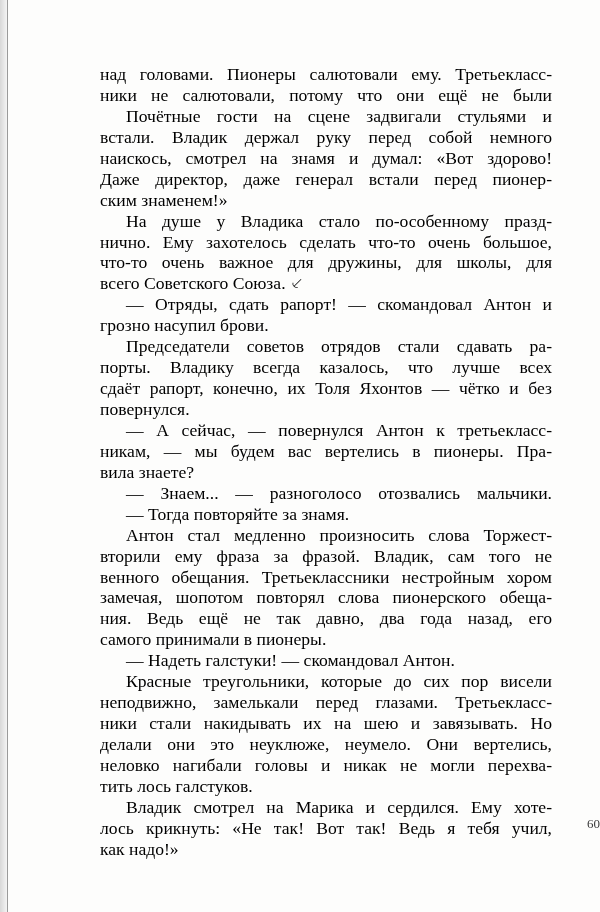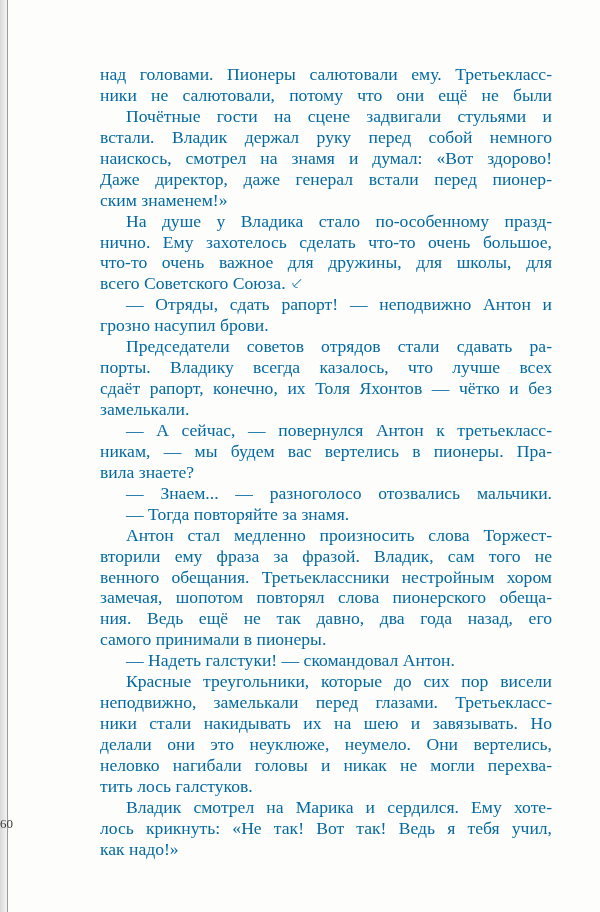--- a/index.html
+++ b/index.html
@@ -24,37 +24,37 @@
       background: linear-gradient(to right, #d8d8d8, #f4f4f4);
     }
     .page {
       position: absolute;
       left: 100px;
       top: 64px;
       width: 452px;
       font-family: "Liberation Serif", "DejaVu Serif", serif;
       font-size: 17.6px;
       line-height: 20.95px;
-      color: #0369a1;
+      color: #000000;
     }
     .line {
       display: block;
       white-space: nowrap;
       text-align: justify;
       text-align-last: justify;
       height: 20.95px;
     }
     .line.indent { padding-left: 26px; }
     .line.last { text-align-last: left; }
     .page-number {
       position: absolute;
       left: 0;
       width: 600px;
       top: 816px;
-      text-align: left;
+      text-align: right;
       font-family: "Liberation Serif", "DejaVu Serif", serif;
       font-size: 13px;
       color: #3a3a3a;
     }
   </style>
 </head>
 <body>
 
 <div class="scan-edge"></div>
 
@@ -63,26 +63,26 @@
     <span class="line">ники не салютовали, потому что они ещё не были</span>
     <span class="line indent">Почётные гости на сцене задвигали стульями и</span>
     <span class="line">встали. Владик держал руку перед собой немного</span>
     <span class="line">наискось, смотрел на знамя и думал: «Вот здорово!</span>
     <span class="line">Даже директор, даже генерал встали перед пионер-</span>
     <span class="line last">ским знаменем!»</span>
     <span class="line indent">На душе у Владика стало по-особенному празд-</span>
     <span class="line">нично. Ему захотелось сделать что-то очень большое,</span>
     <span class="line">что-то очень важное для дружины, для школы, для</span>
     <span class="line last">всего Советского Союза. ⸔</span>
-    <span class="line indent">— Отряды, сдать рапорт! — неподвижно Антон и</span>
+    <span class="line indent">— Отряды, сдать рапорт! — скомандовал Антон и</span>
     <span class="line last">грозно насупил брови.</span>
     <span class="line indent">Председатели советов отрядов стали сдавать ра-</span>
     <span class="line">порты. Владику всегда казалось, что лучше всех</span>
     <span class="line">сдаёт рапорт, конечно, их Толя Яхонтов — чётко и без</span>
-    <span class="line last">замелькали.</span>
+    <span class="line last">повернулся.</span>
     <span class="line indent">— А сейчас, — повернулся Антон к третьекласс-</span>
     <span class="line">никам, — мы будем вас вертелись в пионеры. Пра-</span>
     <span class="line last">вила знаете?</span>
     <span class="line indent">— Знаем... — разноголосо отозвались мальчики.</span>
     <span class="line indent last">— Тогда повторяйте за знамя.</span>
     <span class="line indent">Антон стал медленно произносить слова Торжест-</span>
     <span class="line">вторили ему фраза за фразой. Владик, сам того не</span>
     <span class="line">венного обещания. Третьеклассники нестройным хором</span>
     <span class="line">замечая, шопотом повторял слова пионерского обеща-</span>
     <span class="line">ния. Ведь ещё не так давно, два года назад, его</span>

